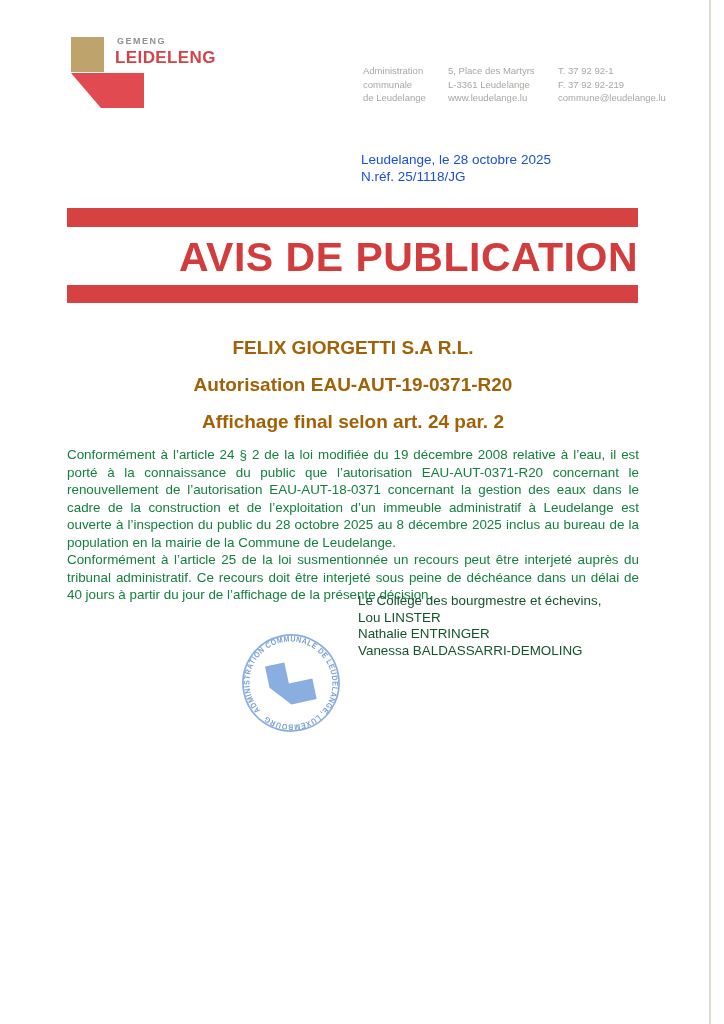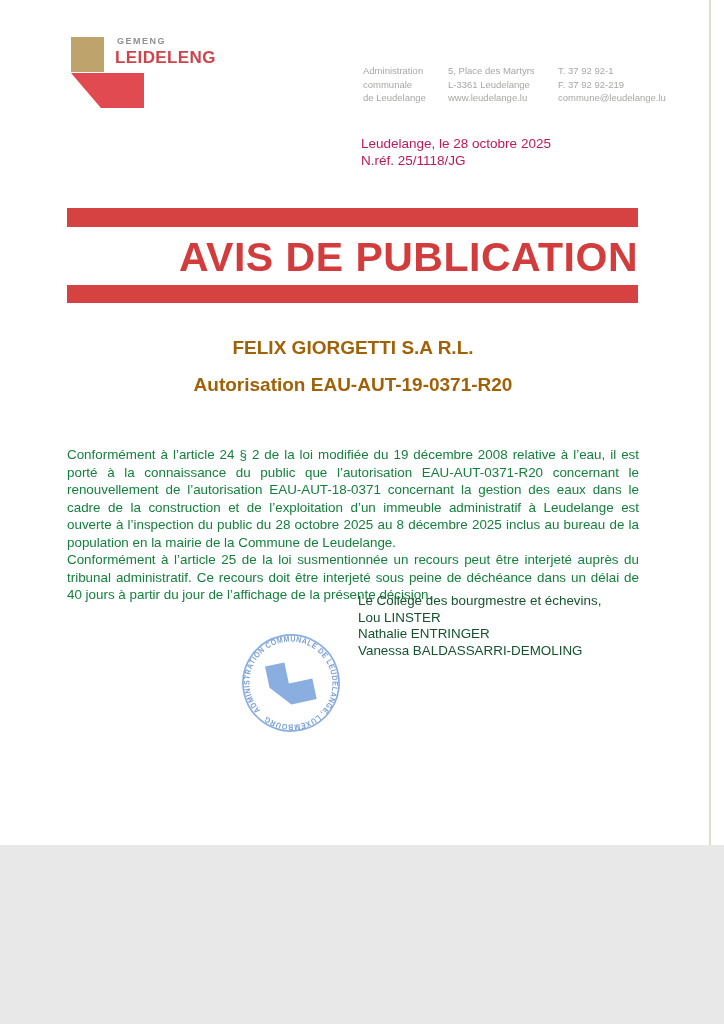--- a/index.html
+++ b/index.html
@@ -1,37 +1,37 @@
 <!DOCTYPE html>
 <html><head>
 <meta charset="utf-8">
 <style>
   html,body{margin:0;padding:0;background:#e8e8e8;}
   .page{
-    position:relative;width:724px;height:845px;margin:0 auto;
+    position:relative;width:724px;height:1024px;margin:0 auto;
     background:#ffffff;overflow:hidden;
     font-family:"Liberation Sans","DejaVu Sans",sans-serif;
     color:#1d1d1d;
   }
   .abs{position:absolute;}
   
   .scan-edge{left:709px;top:0;width:2px;height:1024px;background:#dcd5c5;opacity:.85;}
   
   .logo-gold{left:71px;top:37px;width:33px;height:35px;background:#BEA46C;}
   .logo-red{left:71px;top:73px;width:73px;height:35px;background:#E24A52;
     clip-path:polygon(0 0,100% 0,100% 100%,41% 100%);}
   .logo-gemeng{left:117px;top:36px;font-size:9px;font-weight:700;letter-spacing:1.5px;color:#90908e;}
   .logo-name{left:115px;top:48px;font-size:17px;font-weight:700;letter-spacing:.4px;color:#CE4449;}
   
   .contact{top:64px;font-size:9.5px;line-height:13.5px;color:#a8a7a3;white-space:nowrap;}
   .contact.c1{left:363px;}
   .contact.c2{left:448px;}
   .contact.c3{left:558px;}
   
-  .dateline{left:361px;top:136px;font-size:13.5px;line-height:16.5px;color:#be185d;}
+  .dateline{left:361px;top:152px;font-size:13.5px;line-height:16.5px;color:#1d4ed8;}
   
   .bar{left:67px;width:571px;background:#D64242;}
   .bar.top{top:208px;height:19px;}
   .bar.bottom{top:285px;height:18px;}
   .banner-title{left:67px;top:234px;width:571px;text-align:right;
     font-size:41px;font-weight:700;letter-spacing:.5px;color:#D23C3C;white-space:nowrap;}
   
   .heading{left:67px;width:572px;text-align:center;font-weight:700;font-size:19px;color:#a16207;white-space:nowrap;}
   .h1{top:337px;} .h2{top:374px;} .h3{top:411px;}
   
@@ -77,20 +77,21 @@
     <div>Leudelange, le 28 octobre 2025</div>
     <div>N.réf. 25/1118/JG</div>
   </div>
 
   <div class="abs bar top"></div>
   <div class="abs banner-title">AVIS DE PUBLICATION</div>
   <div class="abs bar bottom"></div>
 
   <div class="abs heading h1">FELIX GIORGETTI S.A R.L.</div>
   <div class="abs heading h2">Autorisation EAU-AUT-19-0371-R20</div>
+  <div class="abs heading h3">Affichage final selon art. 24 par. 2</div>
 
   <div class="abs para p1">Conformément à l’article 24 § 2 de la loi modifiée du 19 décembre 2008 relative à l’eau, il est porté à la connaissance du public que l’autorisation EAU-AUT-0371-R20 concernant le renouvellement de l’autorisation EAU-AUT-18-0371 concernant la gestion des eaux dans le cadre de la construction et de l’exploitation d’un immeuble administratif à Leudelange est ouverte à l’inspection du public du 28 octobre 2025 au 8 décembre 2025 inclus au bureau de la population en la mairie de la Commune de Leudelange.</div>
   <div class="abs para p2">Conformément à l’article 25 de la loi susmentionnée un recours peut être interjeté auprès du tribunal administratif. Ce recours doit être interjeté sous peine de déchéance dans un délai de 40 jours à partir du jour de l’affichage de la présente décision.</div>
 
   <div class="abs signature">
     <div>Le Collège des bourgmestre et échevins,</div>
     <div>Lou LINSTER</div>
     <div>Nathalie ENTRINGER</div>
     <div>Vanessa BALDASSARRI-DEMOLING</div>
   </div>

